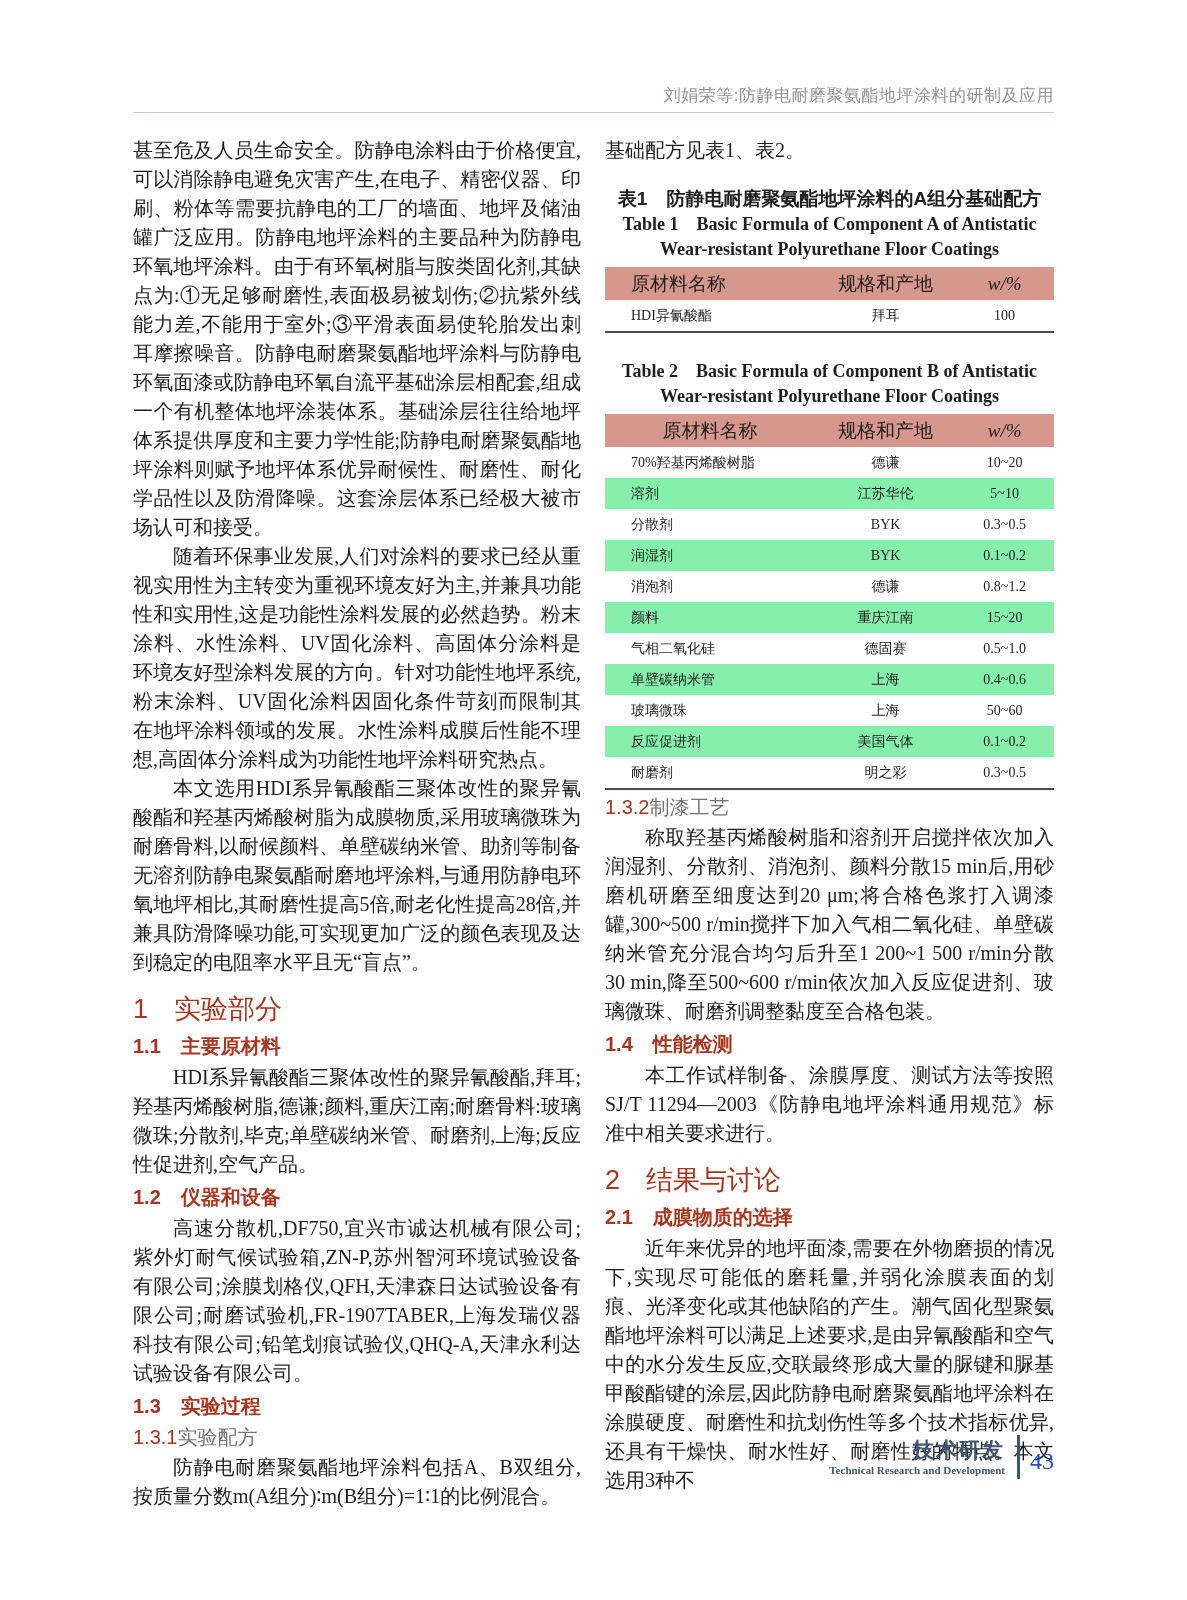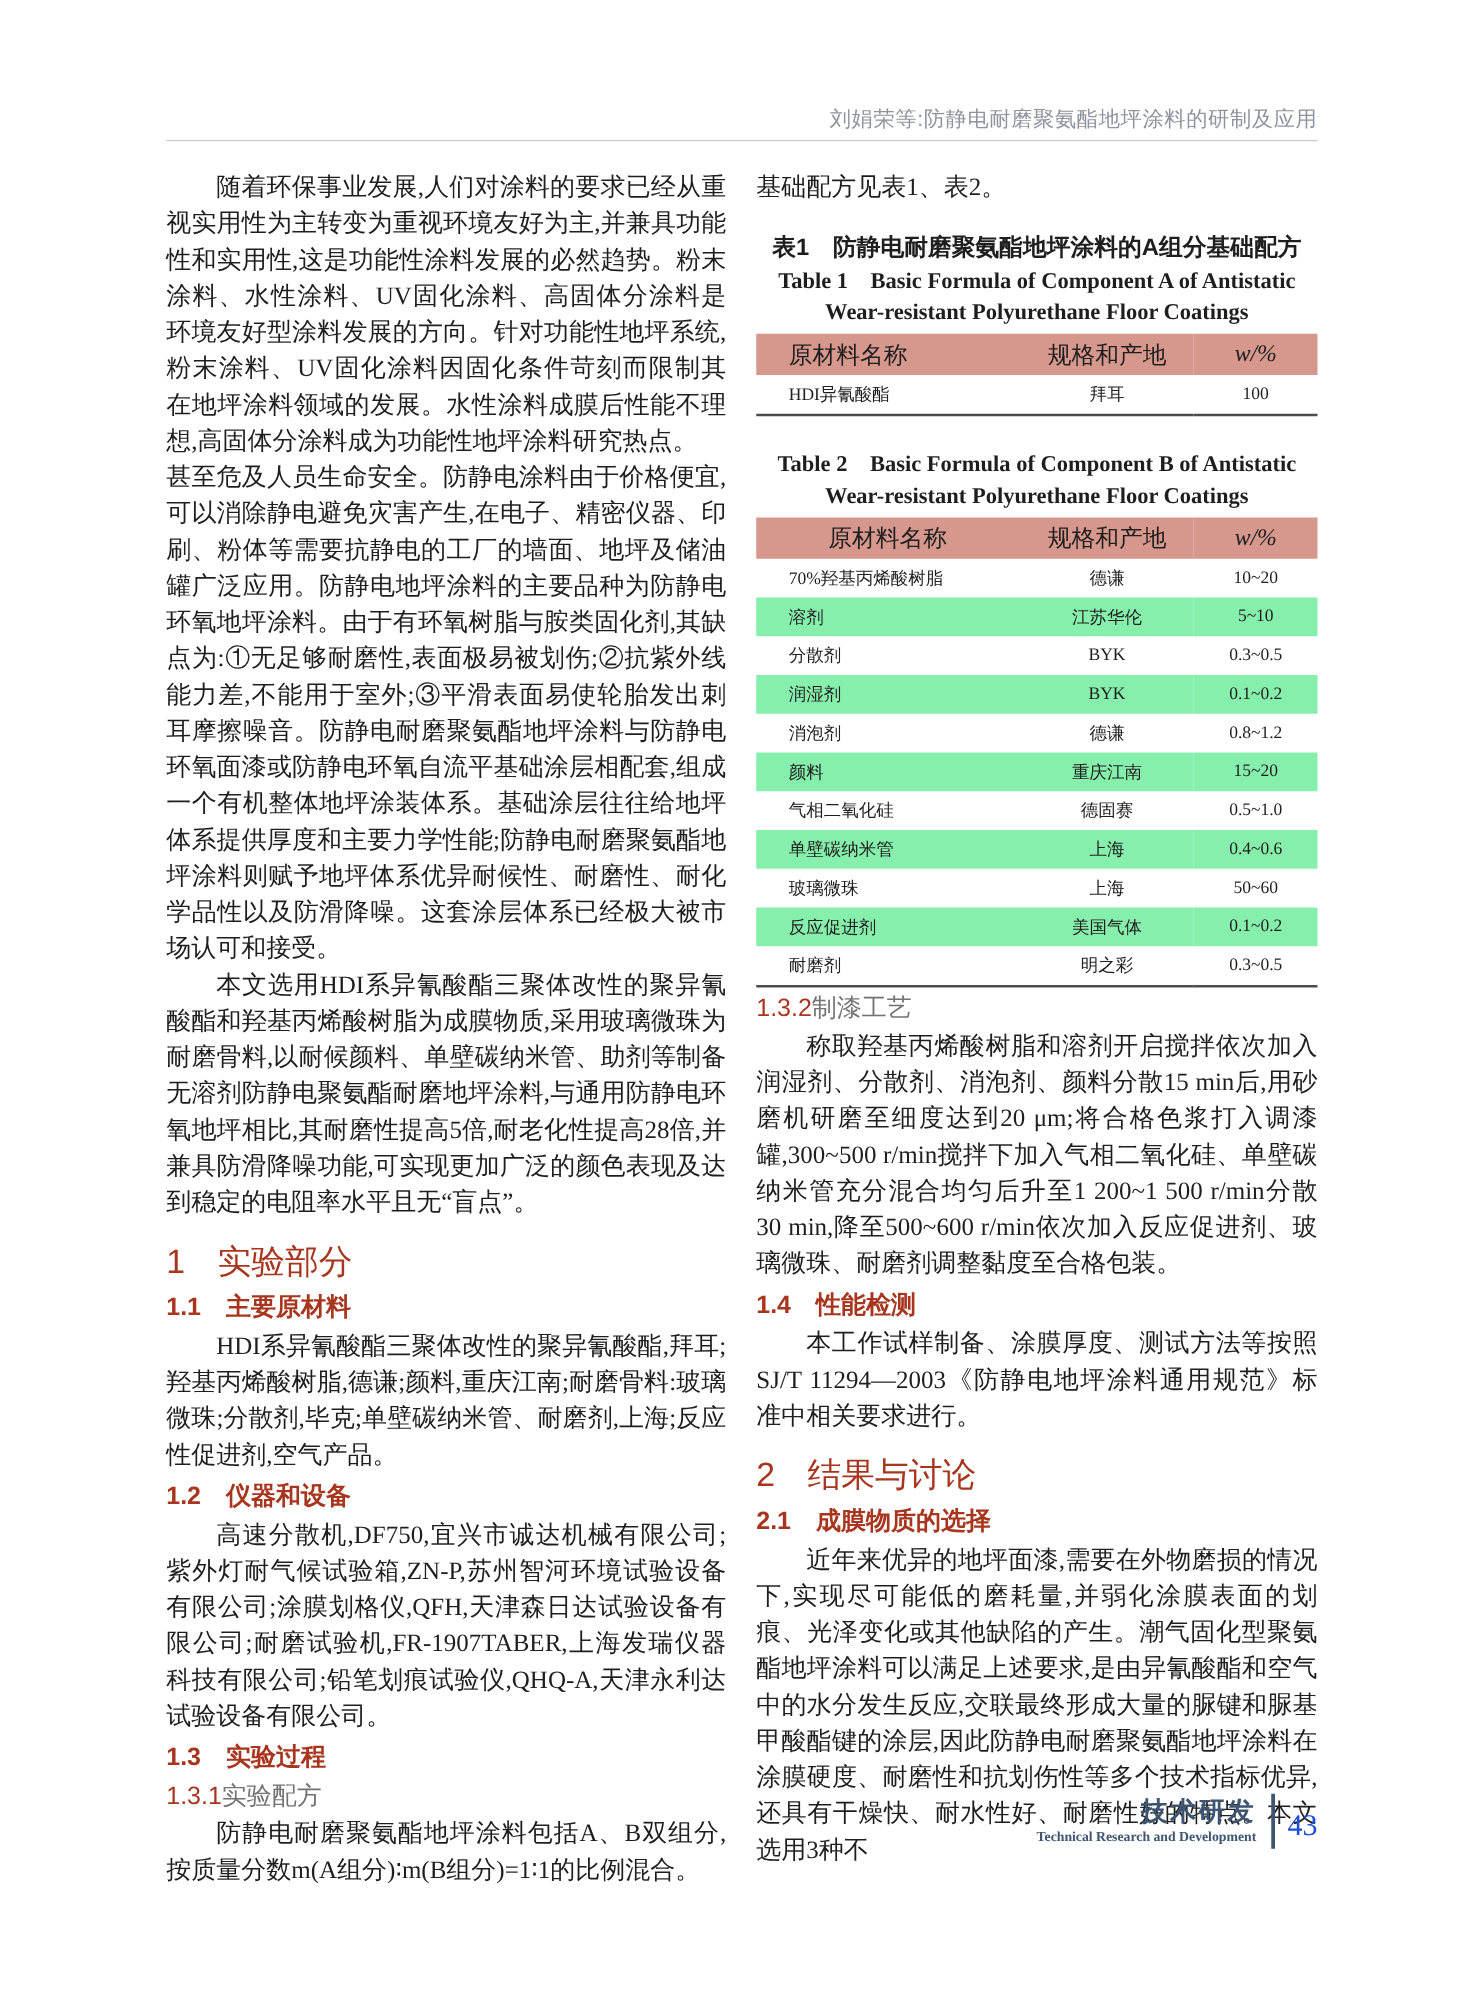--- a/index.html
+++ b/index.html
@@ -55,22 +55,22 @@
 </style>
 </head>
 <body>
 
 <div class="running-title">刘娟荣等:防静电耐磨聚氨酯地坪涂料的研制及应用</div>
 <div class="head-rule"></div>
 
 <div class="columns">
 
   <div class="col-left">
+    <p class="body cont">甚至危及人员生命安全。防静电涂料由于价格便宜,可以消除静电避免灾害产生,在电子、精密仪器、印刷、粉体等需要抗静电的工厂的墙面、地坪及储油罐广泛应用。防静电地坪涂料的主要品种为防静电环氧地坪涂料。由于有环氧树脂与胺类固化剂,其缺点为:①无足够耐磨性,表面极易被划伤;②抗紫外线能力差,不能用于室外;③平滑表面易使轮胎发出刺耳摩擦噪音。防静电耐磨聚氨酯地坪涂料与防静电环氧面漆或防静电环氧自流平基础涂层相配套,组成一个有机整体地坪涂装体系。基础涂层往往给地坪体系提供厚度和主要力学性能;防静电耐磨聚氨酯地坪涂料则赋予地坪体系优异耐候性、耐磨性、耐化学品性以及防滑降噪。这套涂层体系已经极大被市场认可和接受。</p>
     <p class="body">随着环保事业发展,人们对涂料的要求已经从重视实用性为主转变为重视环境友好为主,并兼具功能性和实用性,这是功能性涂料发展的必然趋势。粉末涂料、水性涂料、UV固化涂料、高固体分涂料是环境友好型涂料发展的方向。针对功能性地坪系统,粉末涂料、UV固化涂料因固化条件苛刻而限制其在地坪涂料领域的发展。水性涂料成膜后性能不理想,高固体分涂料成为功能性地坪涂料研究热点。</p>
-    <p class="body cont">甚至危及人员生命安全。防静电涂料由于价格便宜,可以消除静电避免灾害产生,在电子、精密仪器、印刷、粉体等需要抗静电的工厂的墙面、地坪及储油罐广泛应用。防静电地坪涂料的主要品种为防静电环氧地坪涂料。由于有环氧树脂与胺类固化剂,其缺点为:①无足够耐磨性,表面极易被划伤;②抗紫外线能力差,不能用于室外;③平滑表面易使轮胎发出刺耳摩擦噪音。防静电耐磨聚氨酯地坪涂料与防静电环氧面漆或防静电环氧自流平基础涂层相配套,组成一个有机整体地坪涂装体系。基础涂层往往给地坪体系提供厚度和主要力学性能;防静电耐磨聚氨酯地坪涂料则赋予地坪体系优异耐候性、耐磨性、耐化学品性以及防滑降噪。这套涂层体系已经极大被市场认可和接受。</p>
     <p class="body">本文选用HDI系异氰酸酯三聚体改性的聚异氰酸酯和羟基丙烯酸树脂为成膜物质,采用玻璃微珠为耐磨骨料,以耐候颜料、单壁碳纳米管、助剂等制备无溶剂防静电聚氨酯耐磨地坪涂料,与通用防静电环氧地坪相比,其耐磨性提高5倍,耐老化性提高28倍,并兼具防滑降噪功能,可实现更加广泛的颜色表现及达到稳定的电阻率水平且无“盲点”。</p>
 
     <h1 class="sec"><span class="num">1</span><span class="ttl">实验部分</span></h1>
 
     <h2 class="sub"><span class="num">1.1</span><span class="ttl">主要原材料</span></h2>
     <p class="body">HDI系异氰酸酯三聚体改性的聚异氰酸酯,拜耳;羟基丙烯酸树脂,德谦;颜料,重庆江南;耐磨骨料:玻璃微珠;分散剂,毕克;单壁碳纳米管、耐磨剂,上海;反应性促进剂,空气产品。</p>
 
     <h2 class="sub"><span class="num">1.2</span><span class="ttl">仪器和设备</span></h2>
     <p class="body">高速分散机,DF750,宜兴市诚达机械有限公司;紫外灯耐气候试验箱,ZN-P,苏州智河环境试验设备有限公司;涂膜划格仪,QFH,天津森日达试验设备有限公司;耐磨试验机,FR-1907TABER,上海发瑞仪器科技有限公司;铅笔划痕试验仪,QHQ-A,天津永利达试验设备有限公司。</p>
 

